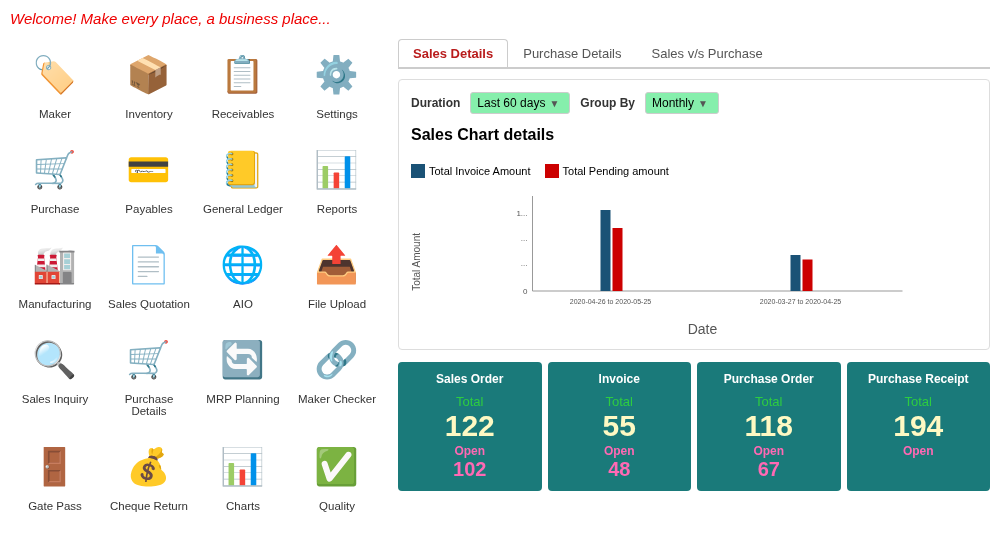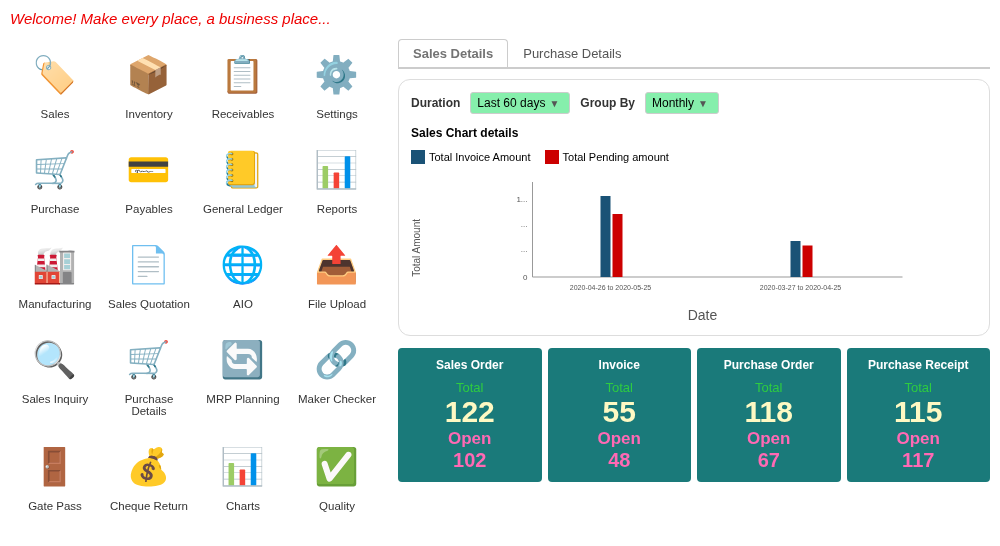--- a/index.html
+++ b/index.html
@@ -14,61 +14,61 @@
     .icon-item { display: flex; flex-direction: column; align-items: center; cursor: pointer; padding: 6px 4px; }
     .icon-box { width: 60px; height: 60px; display: flex; align-items: center; justify-content: center; }
     .icon-label { font-size: 11.5px; color: #333; text-align: center; margin-top: 3px; }
 
     
     .dashboard { flex: 1; min-width: 0; }
 
     
     .tab-bar { display: flex; border-bottom: 2px solid #ccc; margin-bottom: 10px; }
     .tab { padding: 6px 14px; cursor: pointer; font-size: 13px; color: #555; border: 1px solid transparent; border-bottom: none; }
-    .tab.active { color: #737373; border-color: #ccc #ccc #fff; background: #fff; border-radius: 4px 4px 0 0; font-weight: bold; }
-
-    
-    .chart-panel { border: 1px solid #ddd; border-radius: 12px; padding: 12px; margin-bottom: 12px; }
+    .tab.active { color: #b91c1c; border-color: #ccc #ccc #fff; background: #fff; border-radius: 4px 4px 0 0; font-weight: bold; }
+
+    
+    .chart-panel { border: 1px solid #ddd; border-radius: 4px; padding: 12px; margin-bottom: 12px; }
 
     .filter-row { display: flex; align-items: center; gap: 10px; margin-bottom: 12px; }
     .filter-label { font-size: 12px; color: #333; font-weight: bold; }
     .filter-select { display: flex; align-items: center; border: 1px solid #ccc; border-radius: 3px; padding: 3px 6px; font-size: 12px; cursor: pointer; background: #86efac; }
     .filter-select span { margin-right: 4px; }
     .dropdown-arrow { color: #555; font-size: 10px; }
 
-    .chart-title { font-weight: bold; font-size: 12px; margin-bottom: 10px; }
+    .chart-title { font-weight: bold; font-size: 16px; margin-bottom: 20px; }
     .legend { display: flex; gap: 14px; margin-bottom: 8px; align-items: flex-start; }
     .legend-item { display: flex; align-items: center; gap: 4px; font-size: 11px; }
     .legend-color { width: 14px; height: 14px; }
 
     
     .stats-grid { display: grid; grid-template-columns: repeat(4, 1fr); gap: 6px; }
     .stat-card { background: #1a7a7a; border-radius: 4px; padding: 10px 8px; text-align: center; color: #fff; }
     .stat-card-title { font-size: 12px; font-weight: bold; color: #fff; margin-bottom: 8px; }
     .stat-total-label { color: #2ecc40; font-size: 13px; font-weight: normal; }
     .stat-total-value { color: #fef9c3; font-size: 30px; font-weight: bold; display: block; }
-    .stat-open-label { color: #ff69b4; font-size: 17px; font-weight: bold; }
+    .stat-open-label { color: #ff69b4; font-size: 12px; font-weight: bold; }
     .stat-open-value { color: #ff69b4; font-size: 20px; font-weight: bold; display: block; }
 
     
     .ico { font-size: 36px; line-height: 1; }
   </style>
 </head>
 <body>
 
 <div class="welcome">Welcome! Make every place, a business place...</div>
 
 <div class="main-layout">
 
   <div class="icon-grid">
       <div class="icon-item">
       <div class="icon-box">
         <span class="ico">🏷️</span>
       </div>
-      <span class="icon-label">Sales</span>
+      <span class="icon-label">Maker</span>
     </div>
       <div class="icon-item">
       <div class="icon-box">
         <span class="ico">📦</span>
       </div>
       <span class="icon-label">Inventory</span>
     </div>
       <div class="icon-item">
       <div class="icon-box">
         <span class="ico">📋</span>
@@ -177,20 +177,21 @@
       </div>
       <span class="icon-label">Quality</span>
     </div>
     </div>
 
   <div class="dashboard">
 
     <div class="tab-bar">
         <div class="tab active">Sales Details</div>
         <div class="tab">Purchase Details</div>
+        <div class="tab">Sales v/s Purchase</div>
       </div>
 
     <div class="chart-panel">
       <div class="filter-row">
         <span class="filter-label">Duration</span>
         <div class="filter-select">
           <span>Last 60 days</span>
           <span class="dropdown-arrow">▼</span>
         </div>
         <span class="filter-label">Group By</span>
@@ -257,19 +258,18 @@
         <div class="stat-card">
       <div class="stat-card-title">Purchase Order</div>
       <span class="stat-total-label">Total</span>
       <span class="stat-total-value">118</span>
       <span class="stat-open-label">Open</span>
       <span class="stat-open-value">67</span>
     </div>
         <div class="stat-card">
       <div class="stat-card-title">Purchase Receipt</div>
       <span class="stat-total-label">Total</span>
-      <span class="stat-total-value">115</span>
-      <span class="stat-open-label">Open</span>
-      <span class="stat-open-value">117</span>
+      <span class="stat-total-value">194</span>
+      <span class="stat-open-label">Open</span>
     </div>
       </div>
   </div>
 </div>
 
 </body></html>

